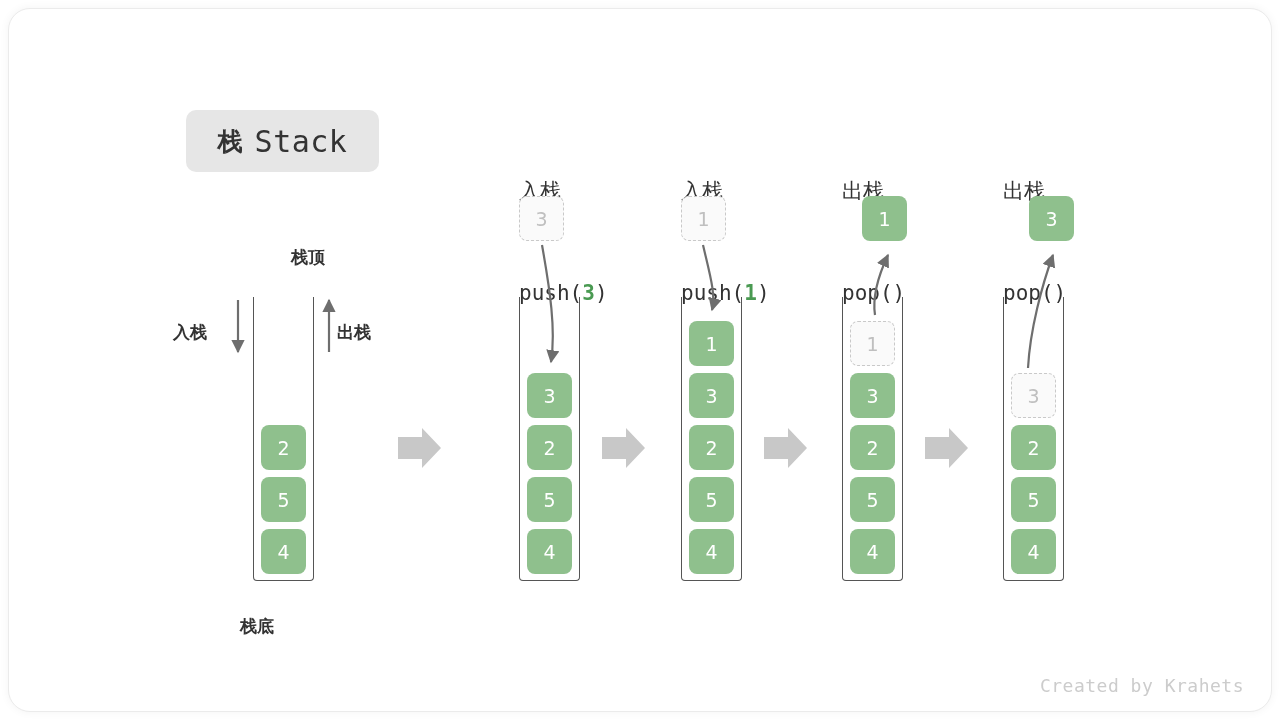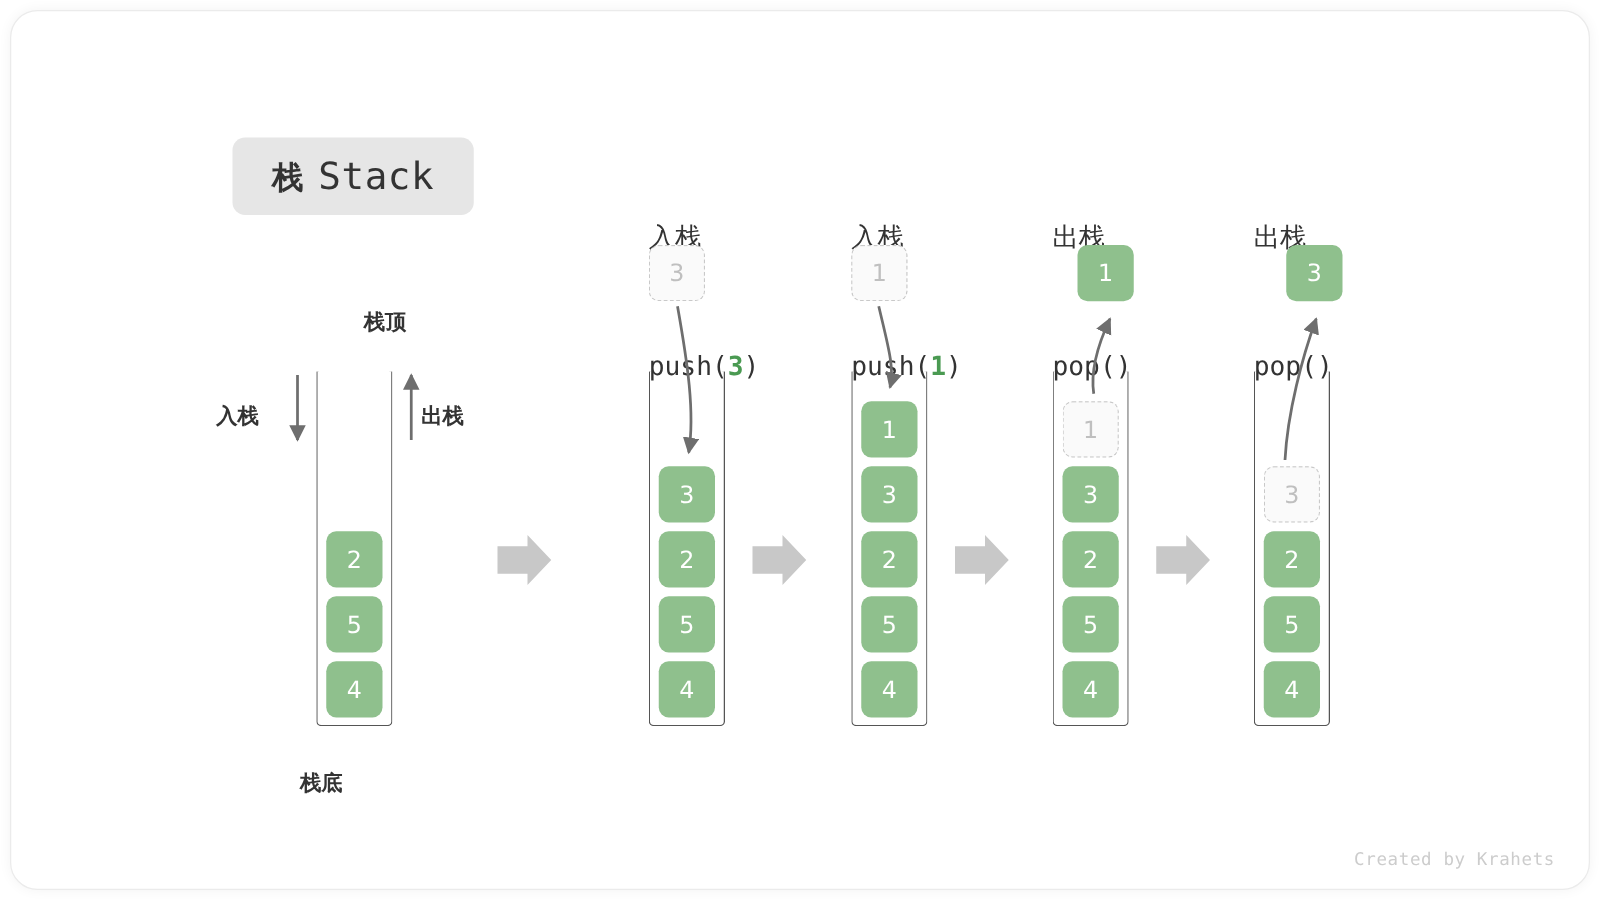--- a/index.html
+++ b/index.html
@@ -119,21 +119,21 @@
   .cell.ghost {
     background: #fafafa;
     color: #bfbfbf;
     border: 1.6px dashed #c9c9c9;
   }
   .footer {
     position: absolute;
     right: 36px;
     bottom: 24px;
     font-family: "DejaVu Sans Mono", monospace;
-    font-size: 14px;
+    font-size: 18px;
     color: #cccccc;
     letter-spacing: 0.5px;
   }
   svg.overlay {
     position: absolute;
     left: 0;
     top: 0;
     width: 1280px;
     height: 720px;
     pointer-events: none;

